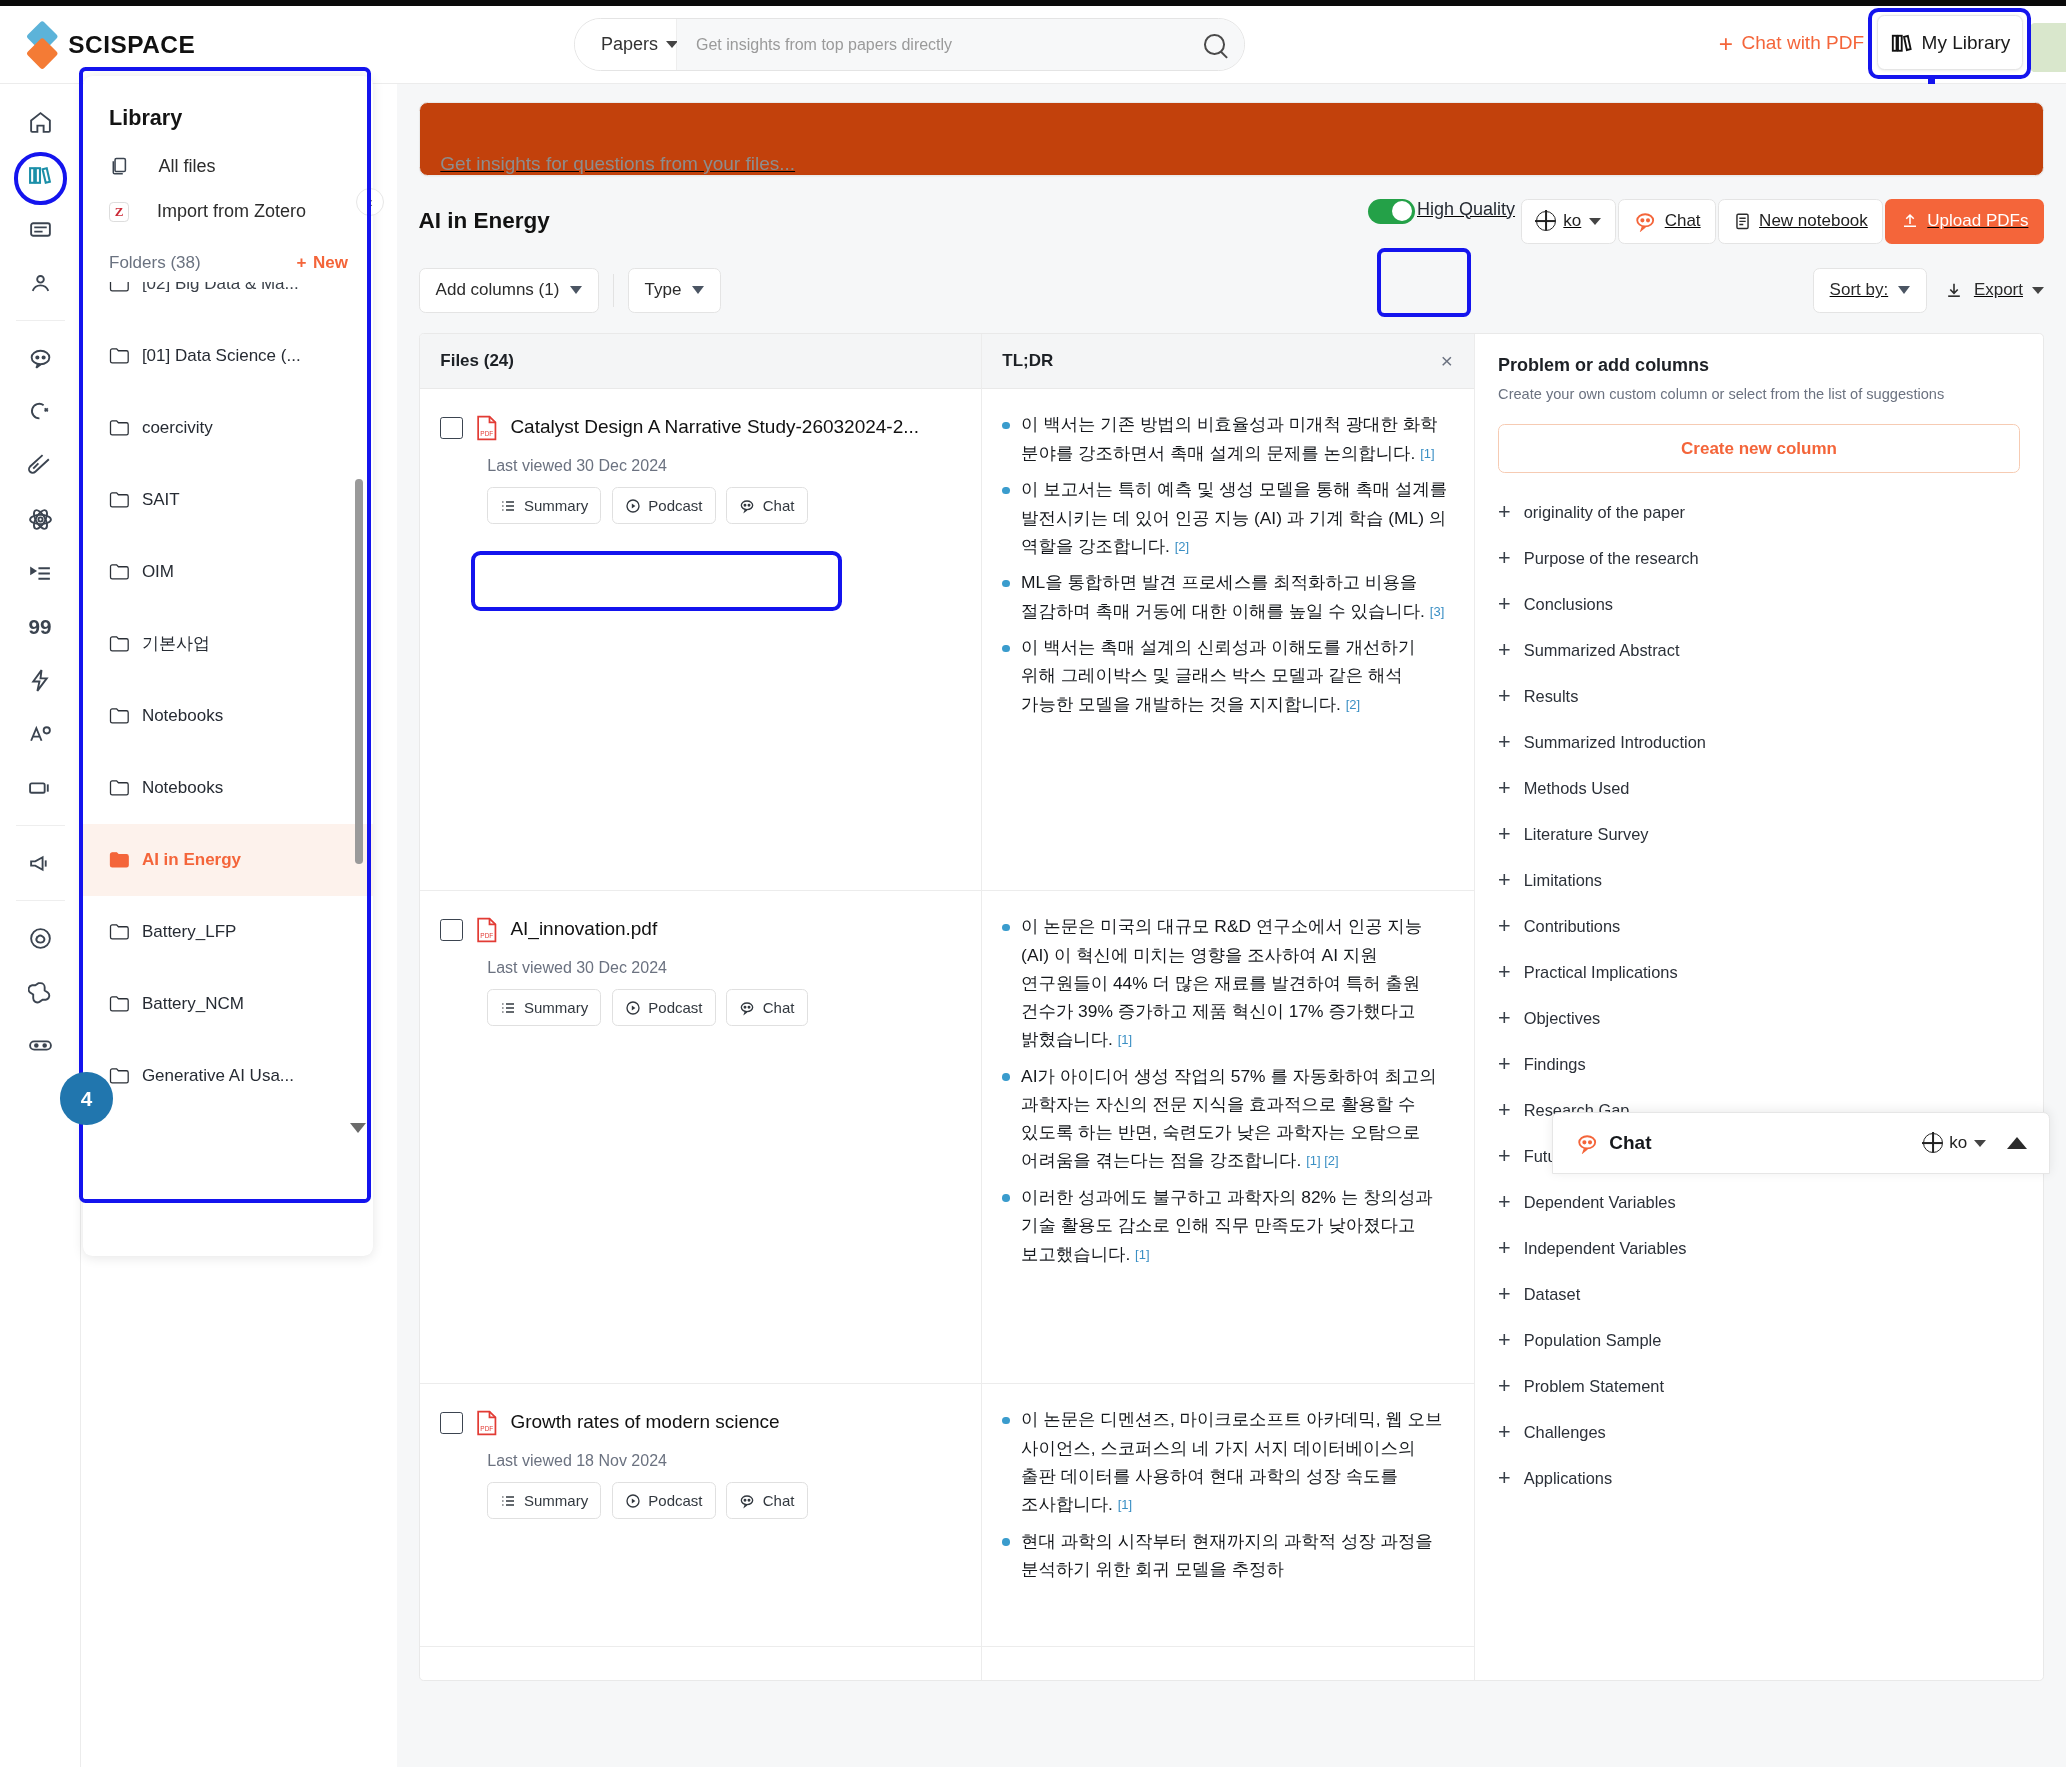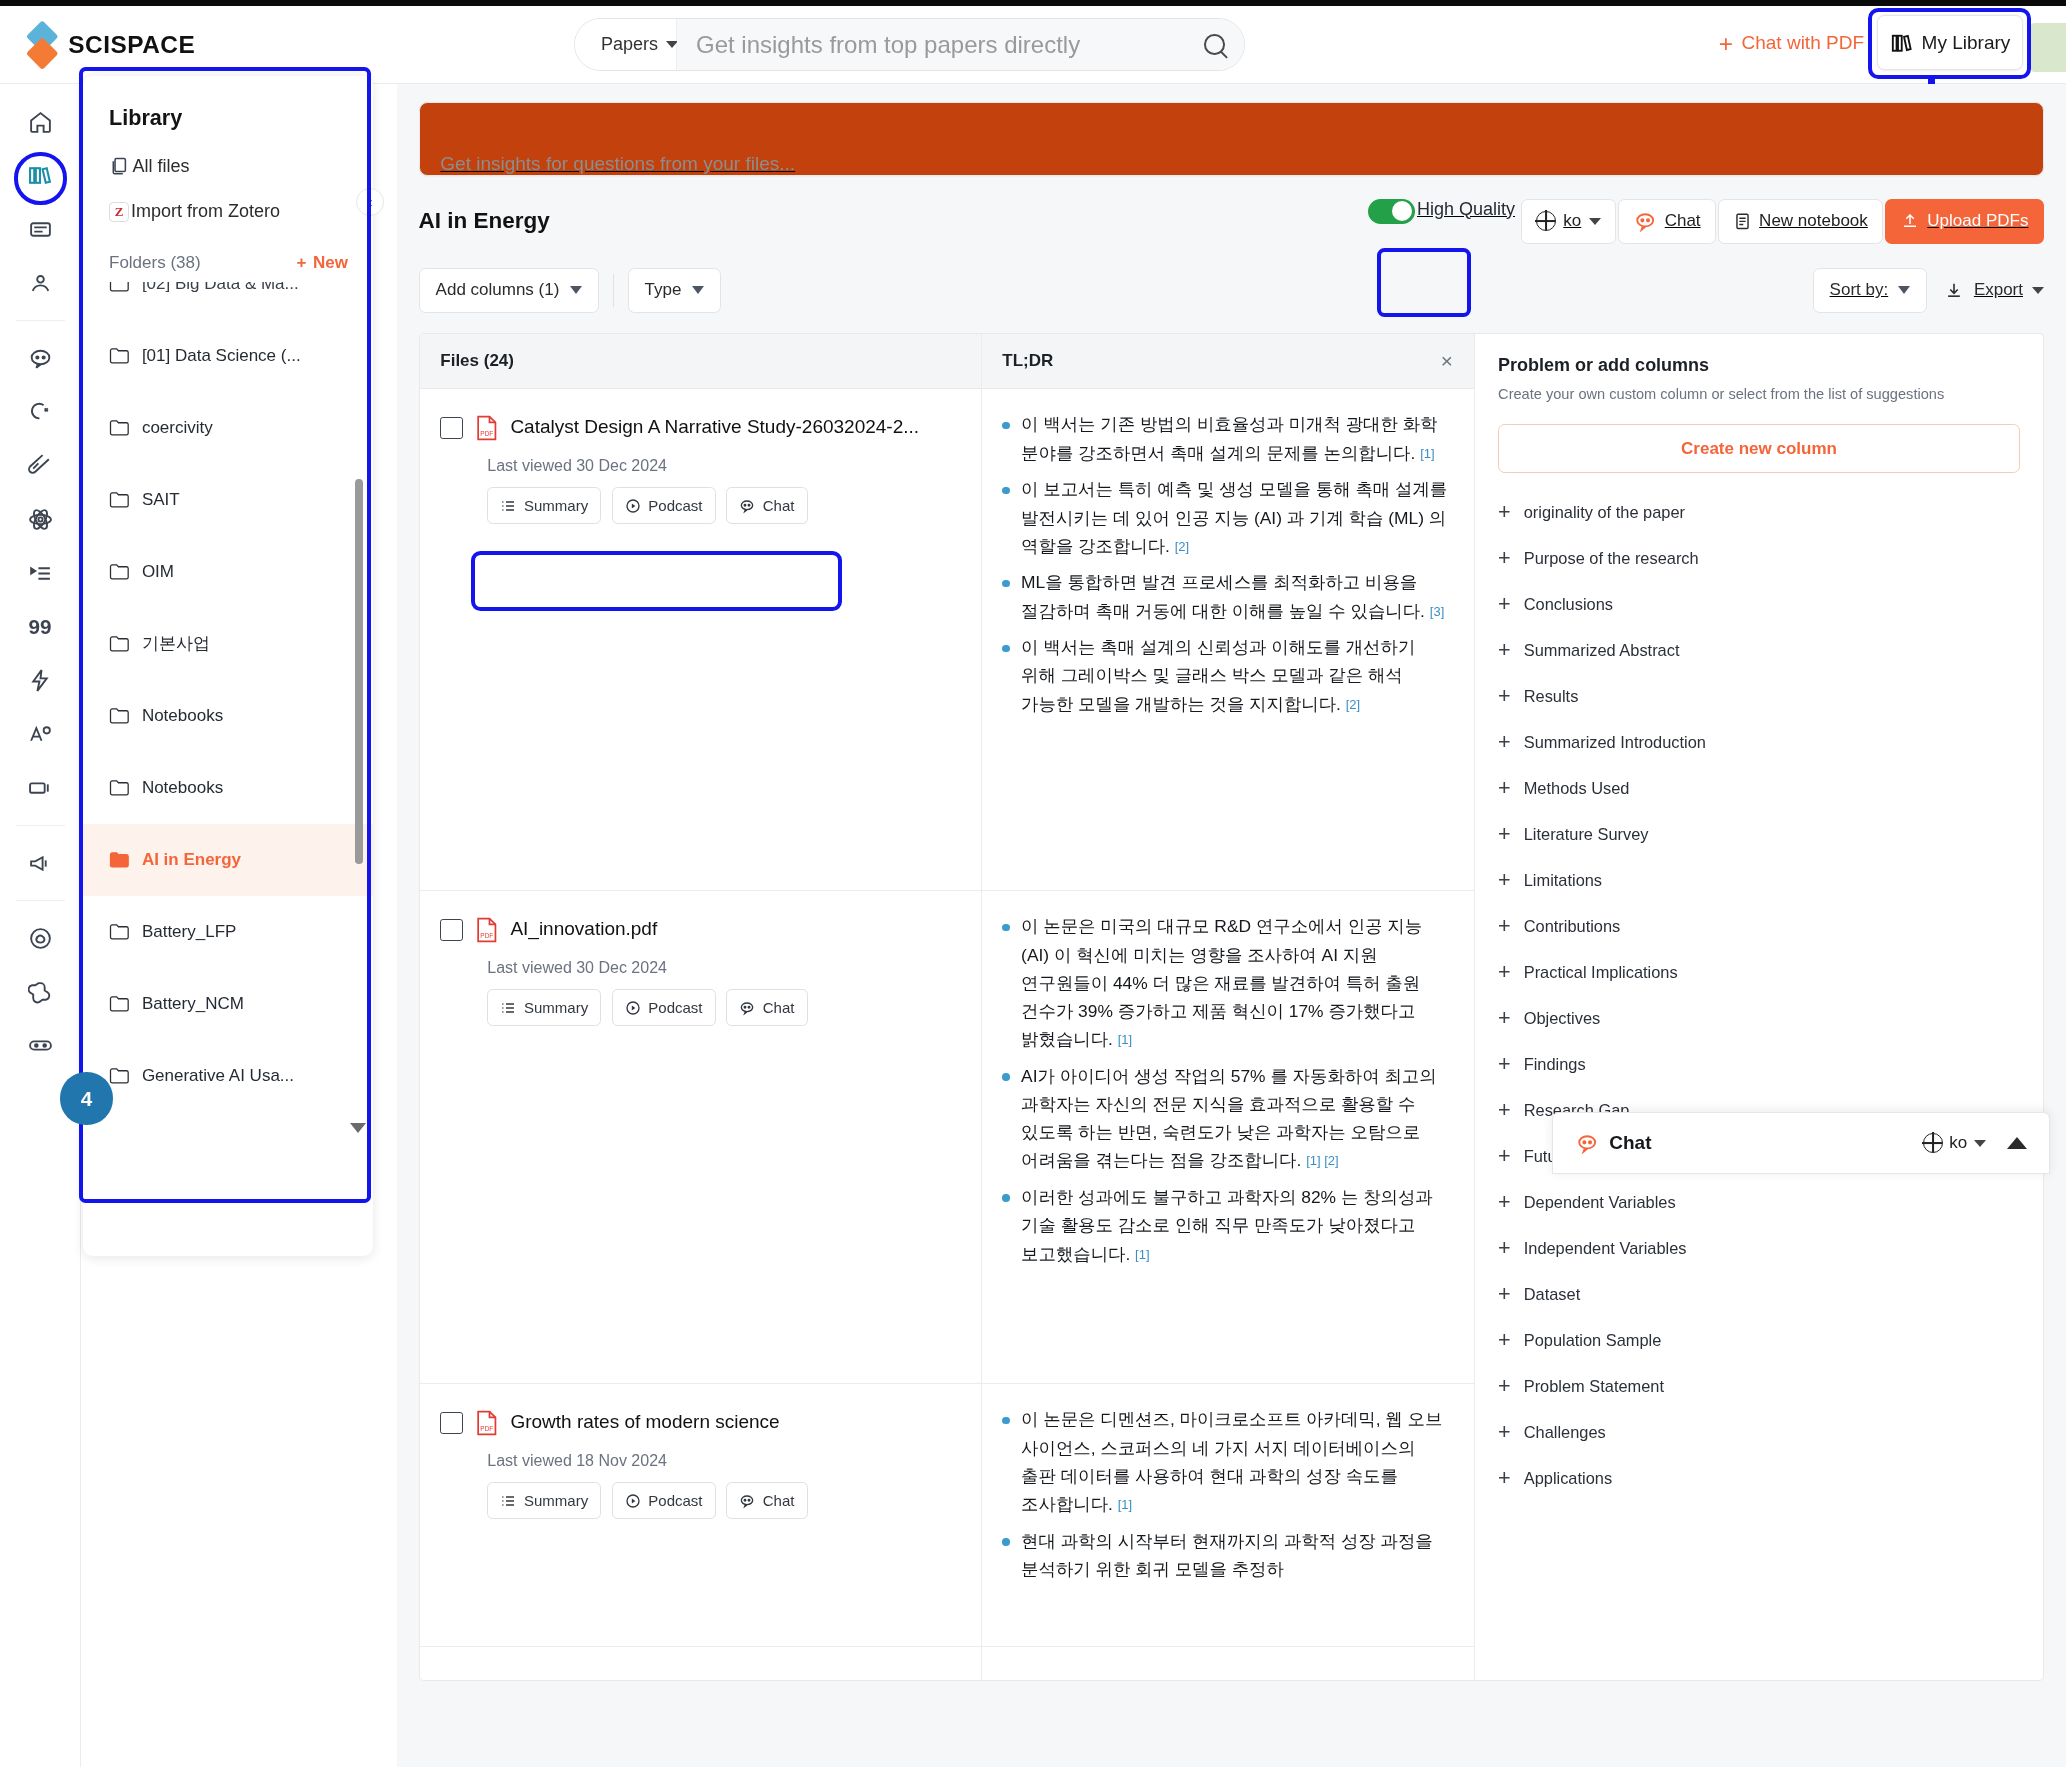--- a/index.html
+++ b/index.html
@@ -47,21 +47,21 @@
     width: 102px; height: 100%; display:flex; align-items:center; gap:7.5px;
     padding-left: 26px; font-size: 18px; color:#333; background:#fff;
     border-right: 0.9px solid #eee;
   }
   .caret-sm { width:0;height:0;border-left:6.1px solid transparent;border-right:6.1px solid transparent;border-top:7px solid #444; }
   .search-field {
     flex:1; height:100%; background:#f7f8f9; display:flex; align-items:center;
     padding: 0 19px; justify-content: space-between;
   }
   .search-field input {
-    border:0; outline:0; background:transparent; font-size:24px; color:#222;
+    border:0; outline:0; background:transparent; font-size:16px; color:#222;
     font-family:"Liberation Sans", sans-serif; width: 470px;
   }
   .search-field input::placeholder { color:#9a9a9a; }
   .mag {
     width:20.7px;height:20.7px;border:2.3px solid #4a4a4a;border-radius:50%;
     position:relative;
   }
   .mag::after { content:""; position:absolute; width:2.3px;height:9.4px;background:#4a4a4a; right:-2.3px; bottom:-6.6px; transform:rotate(-45deg);}
 
   .chat-pdf {
@@ -107,21 +107,21 @@
   }
 
   
   .libpanel {
     position:absolute; left:83px; top:70px; width: 290px; height: 1180px;
     background:#fff; border-radius: 9.4px;
     box-shadow: 0 1.9px 12.2px rgba(0,0,0,.10);
   }
   .lib-title { font-size: 21.6px; font-weight:700; color:#141414; margin: 29px 0 0 26px; }
   .lib-link {
-    display:flex; align-items:center; gap:2px; font-size:18px; color:#2c2c2c;
+    display:flex; align-items:center; gap:28px; font-size:18px; color:#2c2c2c;
     margin-left: 26px; margin-top: 24.4px; text-align: right;
   }
   .lib-link .ic { width:21.6px; height:21.6px; display:flex; align-items:center; justify-content:center;}
   .zot {
     width:20px;height:20px;border-radius:4.2px;background:#fff;border:0.9px solid #ddd;
     color:#cc2936; font-weight:700; font-size:13px; display:flex; align-items:center; justify-content:center;
     font-family:"Liberation Serif", serif;
   }
   .folders-head {
     display:flex; align-items:center; justify-content:space-between;

